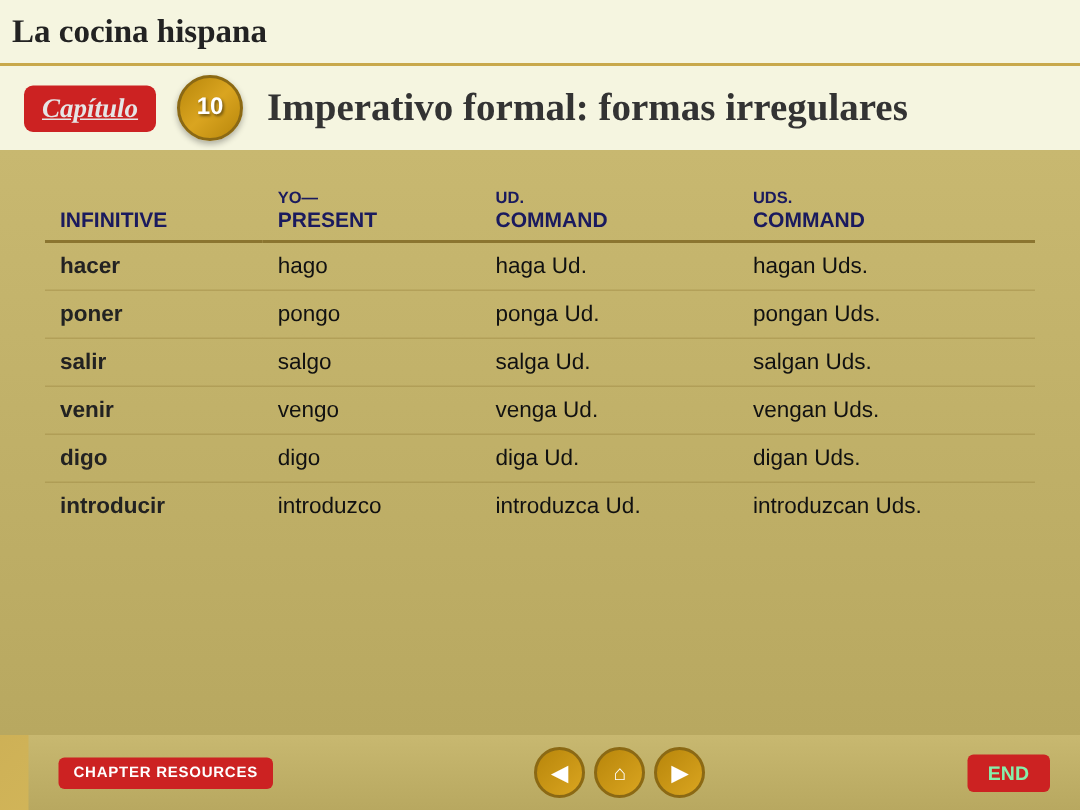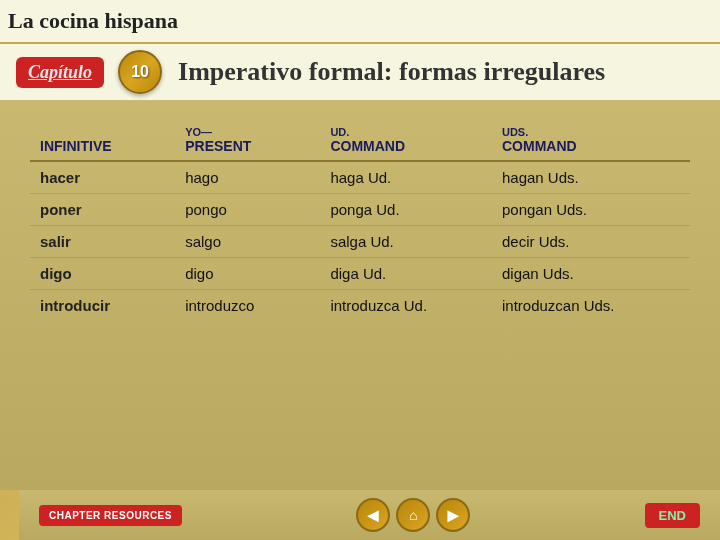--- a/index.html
+++ b/index.html
@@ -240,21 +240,27 @@
           <tr>
       <td>poner</td>
       <td>pongo</td>
       <td>ponga Ud.</td>
       <td>pongan Uds.</td>
     </tr>
           <tr>
       <td>salir</td>
       <td>salgo</td>
       <td>salga Ud.</td>
-      <td>decir Uds.</td>
+      <td>salgan Uds.</td>
+    </tr>
+          <tr>
+      <td>venir</td>
+      <td>vengo</td>
+      <td>venga Ud.</td>
+      <td>vengan Uds.</td>
     </tr>
           <tr>
       <td>digo</td>
       <td>digo</td>
       <td>diga Ud.</td>
       <td>digan Uds.</td>
     </tr>
           <tr>
       <td>introducir</td>
       <td>introduzco</td>

